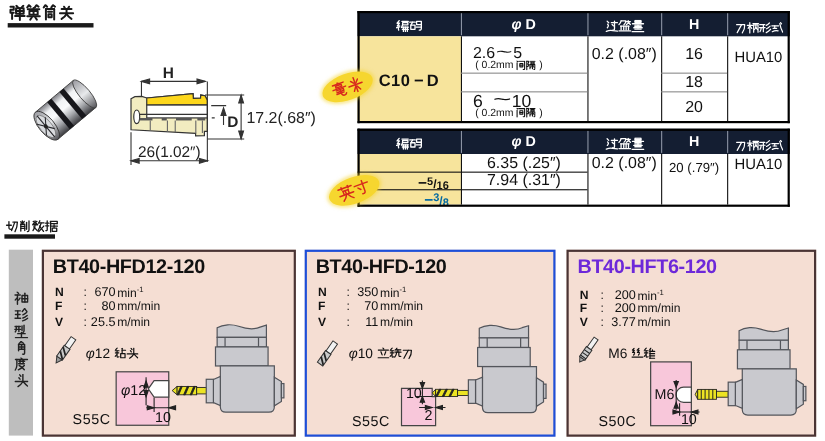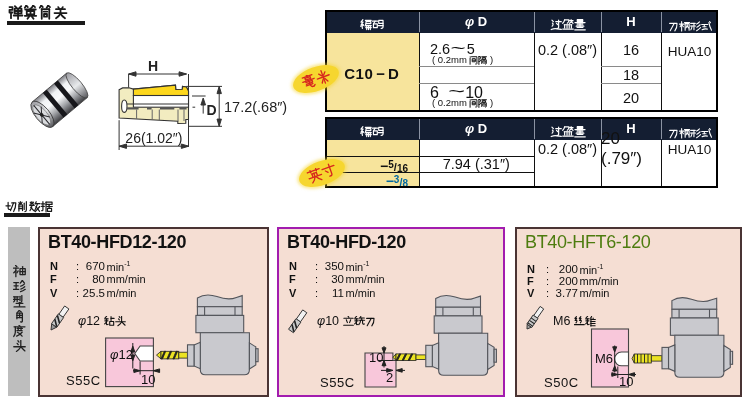--- a/index.html
+++ b/index.html
@@ -370,23 +370,24 @@
         </svg></div>
 <div class="abs" style="left:0;top:23px;width:93.6px;height:46px;background:#f7e49c"></div>
 <div class="vline" style="left:93.6px;top:23px;width:1.2px;height:46px"></div>
 <div class="vline" style="left:209px;top:23px;width:1.2px;height:46px"></div>
 <div class="vline" style="left:276px;top:23px;width:1.2px;height:46px"></div>
 <div class="vline" style="left:336px;top:23px;width:1.2px;height:46px"></div>
 <div class="abs" style="left:0;top:39px;width:209px;height:1.3px;background:#111"></div>
 <div class="abs" style="left:0;top:55px;width:209px;height:1.3px;background:#111"></div>
 <div class="abs" style="left:38px;top:40.5px;width:45px;text-align:right;font-weight:bold;font-size:14px;color:#111">−<span style="font-size:10px;vertical-align:3px">5</span><span style="font-size:11px">/</span><span style="font-size:10px;vertical-align:-1px">16</span></div>
 <div class="abs" style="left:38px;top:55.5px;width:45px;text-align:right;font-weight:bold;font-size:14px;color:#0369a1">−<span style="font-size:10px;vertical-align:3px">3</span><span style="font-size:11px">/</span><span style="font-size:10px;vertical-align:-1px">8</span></div>
+<div class="abs" style="left:93.6px;top:23.8px;width:115.4px;text-align:center;font-size:14.5px;color:#111">6.35 (.25″)</div>
 <div class="abs" style="left:93.6px;top:39.4px;width:115.4px;text-align:center;font-size:14.5px;color:#111">7.94 (.31″)</div>
 <div class="abs" style="left:209px;top:24px;width:67px;text-align:center;font-size:14.5px;color:#111">0.2 (.08″)</div>
-<div class="abs" style="left:276px;top:12px;width:60px;text-align:left;font-size:17px;color:#111">20 (.79″)</div>
+<div class="abs" style="left:276px;top:28px;width:60px;text-align:center;font-size:12px;color:#111">20 (.79″)</div>
 <div class="abs" style="left:336px;top:25px;width:57px;text-align:center;font-size:13.5px;color:#111">HUA10</div>
 <div class="abs" style="left:0;top:0;width:393px;height:1.6px;background:#000"></div>
       <div class="abs" style="left:0;top:69.2px;width:393px;height:1.8px;background:#000"></div>
       <div class="abs" style="left:0;top:0;width:1.6px;height:71px;background:#000"></div>
       <div class="abs" style="left:391.4px;top:0;width:1.6px;height:71px;background:#000"></div>
 </div>
 <div class="abs" style="left:292px;top:66.5px;width:48px;height:24px;background:#f6d62f;border-radius:50%;transform:rotate(-20deg);display:flex;align-items:center;justify-content:center;box-shadow:0 0 3px 2px rgba(246,214,47,0.5)">
       <svg style="vertical-align:-2px;" width="30" height="15" viewBox="0 0 200 100" fill="none" stroke="#d7281e" stroke-width="9" stroke-linecap="round" stroke-linejoin="round">
         <path d="M46,0 L54,8" transform="translate(0,0)"></path>
         <path d="M16,10 H84" transform="translate(0,0)"></path>
@@ -586,29 +587,29 @@
           <path d="M128.9,131.9 L132.2,124.3 L133.7,124.3 L130.4,131.9 Z" fill="#222"></path>
           <path d="M134.9,131.9 L138.1,124.3 L139.6,124.3 L136.3,131.9 Z" fill="#222"></path>
  <rect x="140.8" y="125.2" width="9.2" height="5.9" fill="#ece323"></rect>
 </g>
 
 <use href="#ahead" transform="translate(157.9,67)"></use>
 </svg>
 <div class="abs" style="left:26px;top:143.5px;font-size:13px;color:#111;letter-spacing:0.5px">S55C</div>
 </div>
 
-<div class="abs" style="left:277px;top:227px;width:228px;height:170px;background:#f5ded3;border:2px solid #a21caf;box-sizing:border-box">
+<div class="abs" style="left:277px;top:227px;width:228px;height:170px;background:#f5ded3;border:2px solid #1d4ed8;box-sizing:border-box">
 <div class="abs" style="left:8px;top:2.5px;font-size:18px;font-weight:bold;color:#111;letter-spacing:-0.35px">BT40-HFD-120</div>
 <div class="abs" style="left:10px;top:30.5px;font-size:11px;color:#111;font-weight:bold">N</div>
       <div class="abs" style="left:36px;top:30.5px;font-size:11px;color:#111">:</div>
       <div class="abs" style="left:17px;top:30.5px;width:48px;text-align:right;font-size:11.5px;color:#111">350</div>
       <div class="abs" style="left:66.5px;top:30.5px;font-size:11px;color:#111">min<sup style="font-size:7px">-1</sup></div>
       <div class="abs" style="left:10px;top:44px;font-size:11px;color:#111;font-weight:bold">F</div>
       <div class="abs" style="left:36px;top:44px;font-size:11px;color:#111">:</div>
-      <div class="abs" style="left:17px;top:44px;width:48px;text-align:right;font-size:11.5px;color:#111">30</div>
+      <div class="abs" style="left:17px;top:44px;width:48px;text-align:right;font-size:11.5px;color:#111">70</div>
       <div class="abs" style="left:66.5px;top:44px;font-size:11px;color:#111">mm/min</div>
       <div class="abs" style="left:10px;top:57.5px;font-size:11px;color:#111;font-weight:bold">V</div>
       <div class="abs" style="left:36px;top:57.5px;font-size:11px;color:#111">:</div>
       <div class="abs" style="left:17px;top:57.5px;width:48px;text-align:right;font-size:11.5px;color:#111">11</div>
       <div class="abs" style="left:66.5px;top:57.5px;font-size:11px;color:#111">m/min</div>
 <div class="abs" style="left:38px;top:85px;font-size:12.5px;color:#111"><i>φ</i>10 <svg style="vertical-align:-2px;" width="33" height="11" viewBox="0 0 300 100" fill="none" stroke="#111" stroke-width="10" stroke-linecap="round" stroke-linejoin="round">
           <path d="M46,2 L54,12" transform="translate(0,0)"></path>
           <path d="M8,20 H92" transform="translate(0,0)"></path>
           <path d="M30,34 L40,60" transform="translate(0,0)"></path>
           <path d="M70,34 L60,60" transform="translate(0,0)"></path>
@@ -663,21 +664,21 @@
           <path d="M125.0,133.5 L128.3,126.9 L129.8,126.9 L126.5,133.5 Z" fill="#222"></path>
           <path d="M131.0,133.5 L134.3,126.9 L135.8,126.9 L132.5,133.5 Z" fill="#222"></path>
  <rect x="139" y="127.9" width="9.8" height="4.6" fill="#ece323"></rect>
 </g>
 <use href="#ahead" transform="translate(157.2,67.5)"></use>
 </svg>
 <div class="abs" style="left:41px;top:146px;font-size:13px;color:#111;letter-spacing:0.5px">S55C</div>
 </div>
 
 <div class="abs" style="left:515px;top:227px;width:227px;height:170px;background:#f5ded3;border:2px solid #4a3434;box-sizing:border-box">
-<div class="abs" style="left:8px;top:2.5px;font-size:18px;font-weight:normal;color:#4d7c0f;letter-spacing:-0.35px">BT40-HFT6-120</div>
+<div class="abs" style="left:8px;top:2.5px;font-size:18px;font-weight:bold;color:#6d28d9;letter-spacing:-0.35px">BT40-HFT6-120</div>
 <div class="abs" style="left:10px;top:34px;font-size:11px;color:#111;font-weight:bold">N</div>
       <div class="abs" style="left:29px;top:34px;font-size:11px;color:#111">:</div>
       <div class="abs" style="left:13px;top:34px;width:48px;text-align:right;font-size:11.5px;color:#111">200</div>
       <div class="abs" style="left:62.5px;top:34px;font-size:11px;color:#111">min<sup style="font-size:7px">-1</sup></div>
       <div class="abs" style="left:10px;top:46px;font-size:11px;color:#111;font-weight:bold">F</div>
       <div class="abs" style="left:29px;top:46px;font-size:11px;color:#111">:</div>
       <div class="abs" style="left:13px;top:46px;width:48px;text-align:right;font-size:11.5px;color:#111">200</div>
       <div class="abs" style="left:62.5px;top:46px;font-size:11px;color:#111">mm/min</div>
       <div class="abs" style="left:10px;top:58px;font-size:11px;color:#111;font-weight:bold">V</div>
       <div class="abs" style="left:29px;top:58px;font-size:11px;color:#111">:</div>

